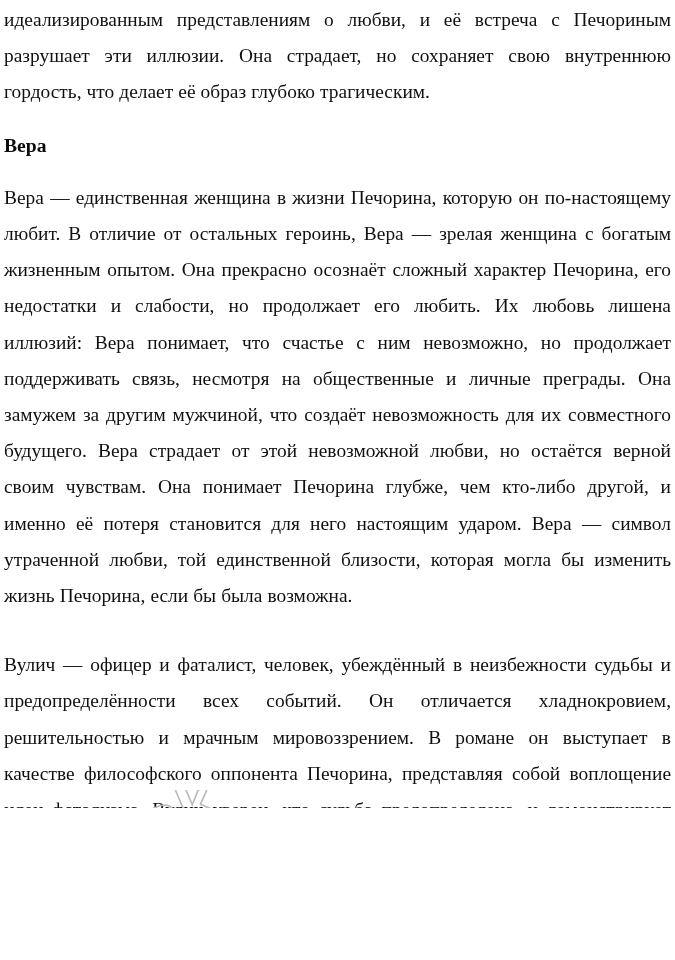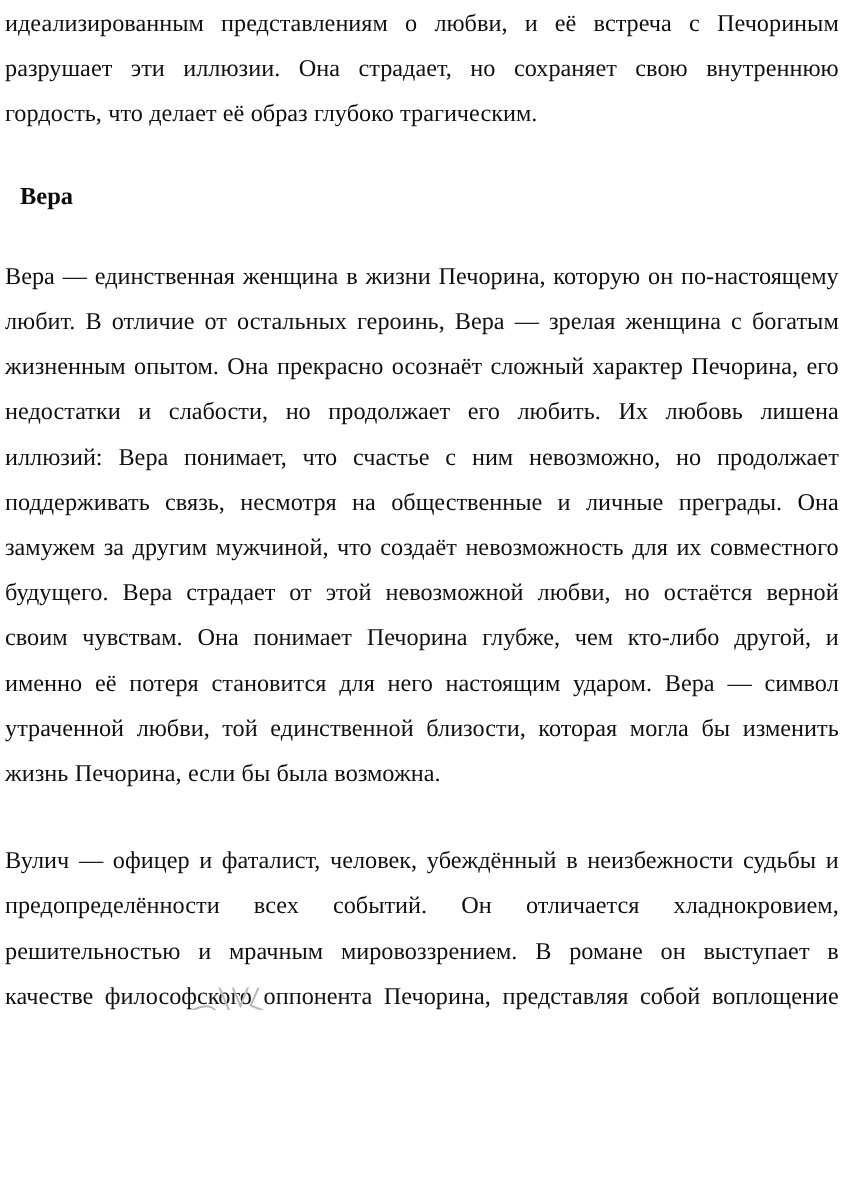--- a/index.html
+++ b/index.html
@@ -45,21 +45,21 @@
     -webkit-hyphens: none;
     hyphens: none;
   }
 
   
   p.para.j {
     text-align-last: left;
   }
 
   h2.heading {
-    margin: 12px;
+    margin: 0;
     padding: 0;
     font-size: 19.6px;
     line-height: 36.2px;
     font-weight: bold;
     text-align: left;
     color: #0b0b0b;
   }
 
   .sp-after-para { height: 17px; }
   .sp-after-head { height: 16px; }

